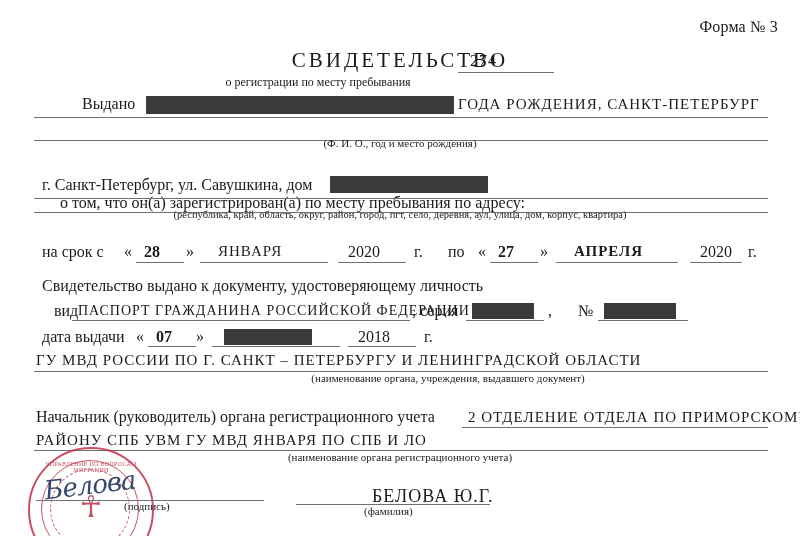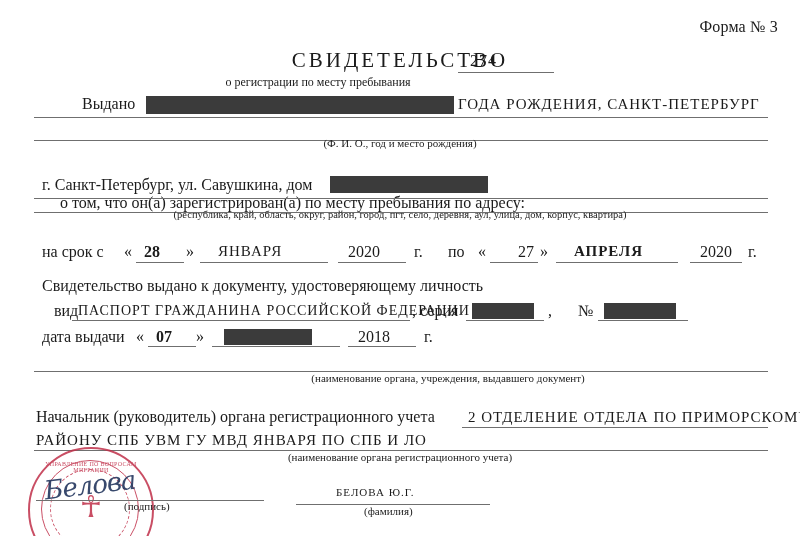--- a/index.html
+++ b/index.html
@@ -144,22 +144,23 @@
     font-family: "DejaVu Serif", serif;
     font-style: italic;
     font-size: 26px;
     color: #23365e;
     transform: rotate(-7deg);
     opacity: .9;
     letter-spacing: -1px;
   }
   .name-text {
     position: absolute;
-    font-size: 11px;
+    font-size: 18px;
     letter-spacing: 1px;
+    margin-left: 36px;
   }
 </style>
 </head>
 <body>
 
 <div class="page">
 
   <div class="form-no">Форма № 3</div>
 
   <div class="title">СВИДЕТЕЛЬСТВО</div>
@@ -193,21 +194,21 @@
 
   <div class="row spaced" style="top:243px; left:218px; font-weight:normal; font-size:15px;">ЯНВАРЯ</div>
   <div class="hline" style="top:262px; left:200px; width:128px;"></div>
 
   <div class="row" style="top:243px; left:348px;">2020</div>
   <div class="hline" style="top:262px; left:338px; width:68px;"></div>
   <div class="row" style="top:243px; left:414px;">г.</div>
 
   <div class="row" style="top:243px; left:448px;">по</div>
   <div class="row" style="top:243px; left:478px;">«</div>
-  <div class="row" style="top:243px; left:498px; font-weight:normal;margin-left:20px;">27</div>
+  <div class="row" style="top:243px; left:498px; font-weight:bold;">27</div>
   <div class="row" style="top:243px; left:540px;">»</div>
   <div class="hline" style="top:262px; left:490px; width:48px;"></div>
 
   <div class="row spaced" style="top:243px; left:574px; font-weight:bold; font-size:15px;">АПРЕЛЯ</div>
   <div class="hline" style="top:262px; left:556px; width:122px;"></div>
 
   <div class="row" style="top:243px; left:700px;">2020</div>
   <div class="hline" style="top:262px; left:690px; width:52px;"></div>
   <div class="row" style="top:243px; left:748px;">г.</div>
 
@@ -228,20 +229,21 @@
   <div class="row" style="top:328px; left:136px;">«</div>
   <div class="row" style="top:328px; left:156px; font-weight:bold;">07</div>
   <div class="row" style="top:328px; left:196px;">»</div>
   <div class="hline" style="top:346px; left:148px; width:48px;"></div>
   <div class="redact" style="top:329px; left:224px; width:88px; height:16px;"></div>
   <div class="hline" style="top:346px; left:212px; width:128px;"></div>
   <div class="row" style="top:328px; left:358px;">2018</div>
   <div class="hline" style="top:346px; left:348px; width:68px;"></div>
   <div class="row" style="top:328px; left:424px;">г.</div>
 
+  <div class="row spaced" style="top:352px; left:36px; font-size:15px;">ГУ  МВД  РОССИИ  ПО  Г. САНКТ – ПЕТЕРБУРГУ  И  ЛЕНИНГРАДСКОЙ ОБЛАСТИ</div>
   <div class="hline" style="top:371px; left:34px; width:734px;"></div>
   <div class="caption" style="top:372px; left:0;margin-left:48px;">(наименование органа, учреждения, выдавшего документ)</div>
 
   <div class="row" style="top:408px; left:36px;">Начальник (руководитель) органа регистрационного учета</div>
   <div class="row spaced" style="top:409px; left:468px; font-size:15px;">2 ОТДЕЛЕНИЕ ОТДЕЛА  ПО ПРИМОРСКОМУ</div>
   <div class="hline" style="top:427px; left:462px; width:306px;"></div>
 
   <div class="row spaced" style="top:432px; left:36px; font-size:15px;">РАЙОНУ СПБ УВМ  ГУ  МВД  ЯНВАРЯ  ПО СПБ  И  ЛО</div>
   <div class="hline" style="top:450px; left:34px; width:734px;"></div>
   <div class="caption" style="top:451px; left:0;">(наименование органа регистрационного учета)</div>

